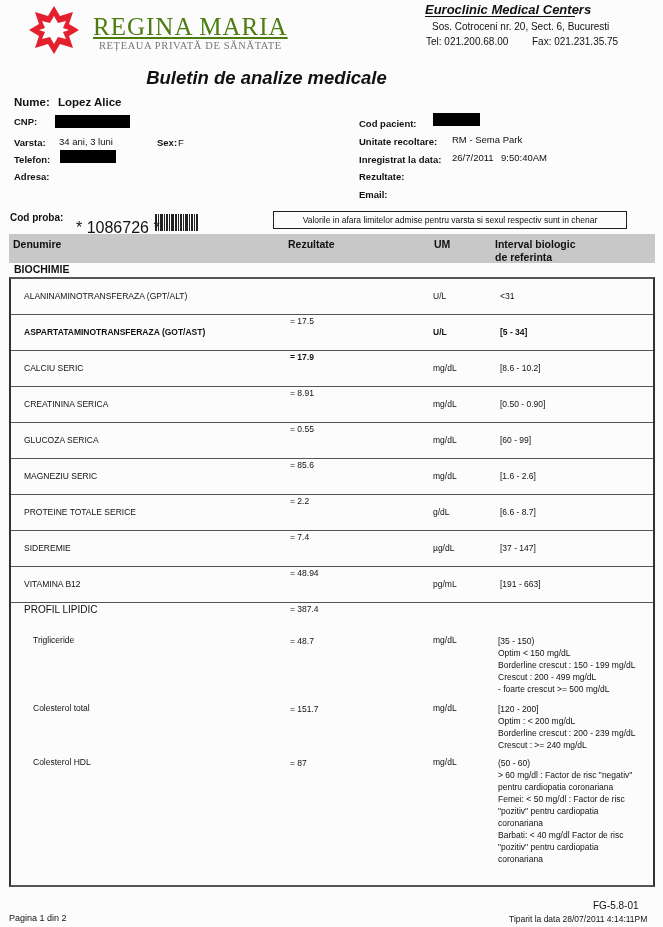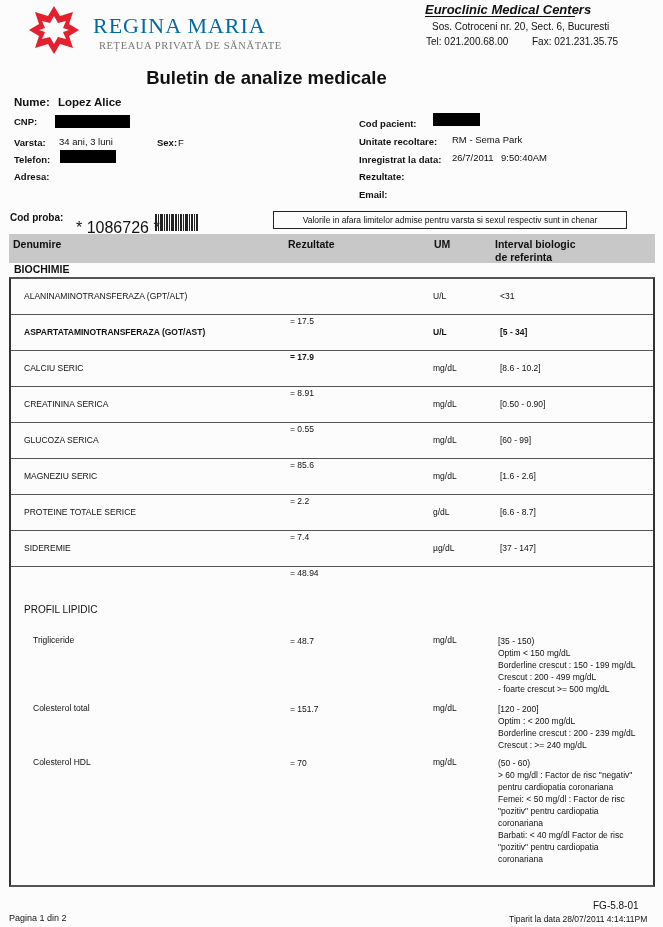--- a/index.html
+++ b/index.html
@@ -2,29 +2,29 @@
 <html><head>
 <meta charset="utf-8">
 <style>
   * { box-sizing: border-box; margin: 0; padding: 0; }
   html, body { width: 663px; height: 927px; background: #fcfcfc; overflow: hidden; }
   body { font-family: "Liberation Sans", sans-serif; color: #111; position: relative; }
   .abs { position: absolute; }
 
   
   .logo-star { left: 27px; top: 4px; width: 54px; height: 52px; }
-  .brand-name { left: 93px; top: 13px; font-family: "Liberation Serif", serif; font-size: 22px; letter-spacing: 1px; color: #0369a1; white-space: nowrap; }
+  .brand-name { left: 93px; top: 13px; font-family: "Liberation Serif", serif; font-size: 25px; letter-spacing: 1px; color: #4d7c0f; white-space: nowrap; text-decoration: underline; }
   .brand-sub { left: 99px; top: 40px; font-family: "Liberation Serif", serif; font-size: 10.5px; letter-spacing: 0.6px; color: #777; white-space: nowrap; text-align: right; }
   .clinic-name { left: 425px; top: 3px; width: 150px; font-size: 13px; font-weight: bold; font-style: italic; text-align: center; border-bottom: 1px solid #111; line-height: 13px; white-space: nowrap; }
   .clinic-name span { display: inline-block; }
   .clinic-addr { left: 432px; top: 21px; font-size: 10px; white-space: nowrap; }
   .clinic-tel { left: 426px; top: 36px; font-size: 10px; white-space: nowrap; }
   .clinic-fax { left: 532px; top: 36px; font-size: 10px; white-space: nowrap; }
 
-  .doc-title { left: 0; width: 533px; top: 67px; text-align: center; font-size: 18.5px; font-weight: bold; }
+  .doc-title { left: 0; width: 533px; top: 67px; text-align: center; font-size: 18.5px; font-weight: bold; font-style: italic; }
 
   
   .lbl { font-size: 9.5px; font-weight: bold; white-space: nowrap; }
   .val { font-size: 9.5px; white-space: nowrap; }
   .redact { background: #000; height: 13px; }
   .name-lbl { left: 14px; top: 96px; font-size: 11.5px; font-weight: bold; }
   .name-val { left: 58px; top: 96px; font-size: 11.5px; font-weight: bold; }
 
   
   .legend-box { left: 273px; top: 211px; width: 354px; height: 18px; border: 1px solid #222; font-size: 8.5px; text-align: center; line-height: 16px; }
@@ -175,20 +175,26 @@
     <span class="c2">=  7.4</span>
     <span class="c3">g/dL</span>
     <span class="c4">[6.6 - 8.7]</span>
   </div>
   <div class="row" style="top:252px;">
     <span class="c1">SIDEREMIE</span>
     <span class="c2">=  48.94</span>
     <span class="c3">µg/dL</span>
     <span class="c4">[37 - 147]</span>
   </div>
+  <div class="row" style="top:288px;">
+    <span class="c1">VITAMINA B12</span>
+    <span class="c2">=  387.4</span>
+    <span class="c3">pg/mL</span>
+    <span class="c4">[191 - 663]</span>
+  </div>
 
   <div class="sub-title">PROFIL LIPIDIC</div>
 
   <div class="lip" style="top:356px;">
     <span class="c1">Trigliceride</span>
     <span class="c2">=  48.7</span>
     <span class="c3">mg/dL</span>
     <div class="c4">
       <div>[35 - 150)</div>
       <div> Optim &lt; 150 mg/dL</div>
@@ -205,21 +211,21 @@
     <div class="c4">
       <div>[120 - 200]</div>
       <div> Optim : &lt; 200 mg/dL</div>
       <div>Borderline crescut : 200 - 239 mg/dL</div>
       <div>Crescut : &gt;= 240 mg/dL</div>
     </div>
   </div>
 
   <div class="lip" style="top:478px;">
     <span class="c1">Colesterol HDL</span>
-    <span class="c2">=  70</span>
+    <span class="c2">=  87</span>
     <span class="c3">mg/dL</span>
     <div class="c4">
       <div>(50 - 60)</div>
       <div> &gt; 60 mg/dl : Factor de risc "negativ"</div>
       <div>pentru cardiopatia coronariana</div>
       <div>Femei: &lt; 50 mg/dl : Factor de risc</div>
       <div>"pozitiv"  pentru cardiopatia</div>
       <div>coronariana</div>
       <div>Barbati: &lt; 40 mg/dl  Factor de risc</div>
       <div>"pozitiv"  pentru cardiopatia</div>

